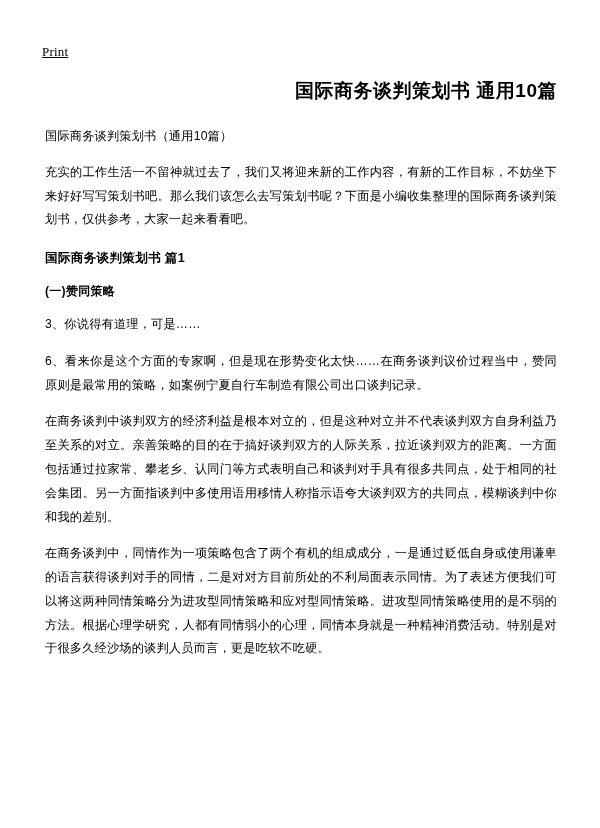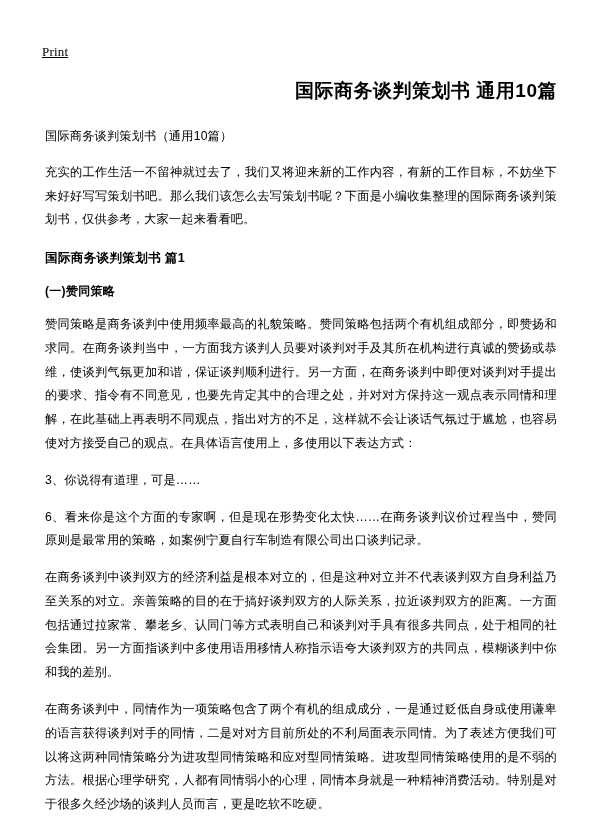--- a/index.html
+++ b/index.html
@@ -82,21 +82,20 @@
     <h1 class="doc-title">国际商务谈判策划书  通用10篇</h1>
 
     <p class="sub-title">国际商务谈判策划书（通用10篇）</p>
 
     <p class="para">充实的工作生活一不留神就过去了，我们又将迎来新的工作内容，有新的工作目标，不妨坐下来好好写写策划书吧。那么我们该怎么去写策划书呢？下面是小编收集整理的国际商务谈判策划书，仅供参考，大家一起来看看吧。</p>
 
     <h2 class="sec-head">国际商务谈判策划书  篇1</h2>
 
     <h3 class="sub-head">(一)赞同策略</h3>
 
-    <p class="para">赞同策略是商务谈判中使用频率最高的礼貌策略。赞同策略包括两个有机组成部分，即赞扬和求同。在商务谈判当中，一方面我方谈判人员要对谈判对手及其所在机构进行真诚的赞扬或恭维，使谈判气氛更加和谐，保证谈判顺利进行。另一方面，在商务谈判中即便对谈判对手提出的要求、指令有不同意见，也要先肯定其中的合理之处，并对对方保持这一观点表示同情和理解，在此基础上再表明不同观点，指出对方的不足，这样就不会让谈话气氛过于尴尬，也容易使对方接受自己的观点。在具体语言使用上，多使用以下表达方式：</p>
 
     <p class="para">3、你说得有道理，可是……</p>
 
     <p class="para">6、看来你是这个方面的专家啊，但是现在形势变化太快……在商务谈判议价过程当中，赞同原则是最常用的策略，如案例宁夏自行车制造有限公司出口谈判记录。</p>
 
 
     <p class="para">在商务谈判中谈判双方的经济利益是根本对立的，但是这种对立并不代表谈判双方自身利益乃至关系的对立。亲善策略的目的在于搞好谈判双方的人际关系，拉近谈判双方的距离。一方面包括通过拉家常、攀老乡、认同门等方式表明自己和谈判对手具有很多共同点，处于相同的社会集团。另一方面指谈判中多使用语用移情人称指示语夸大谈判双方的共同点，模糊谈判中你和我的差别。</p>
 
 
     <p class="para">在商务谈判中，同情作为一项策略包含了两个有机的组成成分，一是通过贬低自身或使用谦卑的语言获得谈判对手的同情，二是对对方目前所处的不利局面表示同情。为了表述方便我们可以将这两种同情策略分为进攻型同情策略和应对型同情策略。进攻型同情策略使用的是不弱的方法。根据心理学研究，人都有同情弱小的心理，同情本身就是一种精神消费活动。特别是对于很多久经沙场的谈判人员而言，更是吃软不吃硬。</p>

